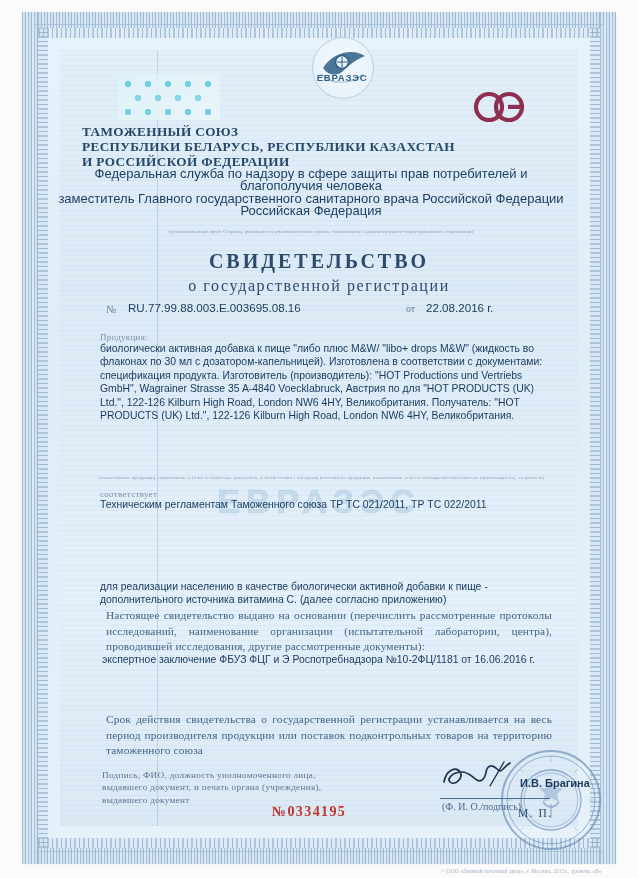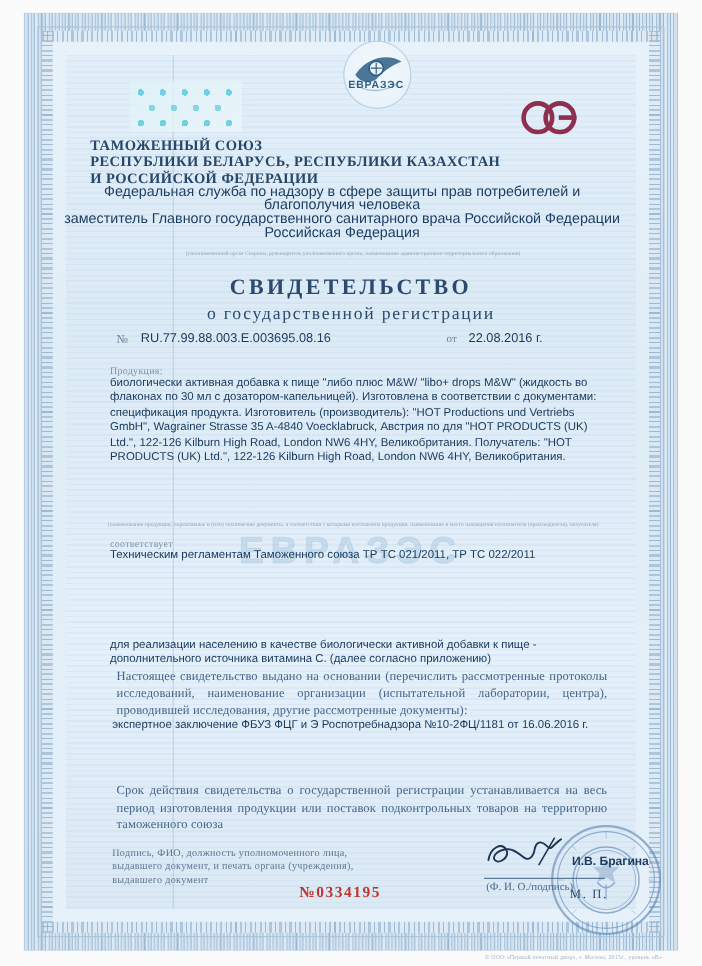--- a/index.html
+++ b/index.html
@@ -301,21 +301,21 @@
     <div class="caption" id="cap2">(наименование продукции, нормативные и (или) технические документы, в соответствии с которыми изготовлена продукция, наименование и место нахождения изготовителя (производителя), получателя)</div>
 
     <div class="lbl-serif" id="conf-label">соответствует</div>
     <div class="typed" id="conf-text">Техническим регламентам Таможенного союза ТР ТС 021/2011, ТР ТС 022/2011</div>
 
     <div class="typed" id="reg-typed">для реализации населению в качестве биологически активной добавки к пище - дополнительного источника витамина С. (далее согласно приложению)</div>
 
     <div class="serif-para" id="basis-para">Настоящее свидетельство выдано на основании (перечислить рассмотренные протоколы исследований, наименование организации (испытательной лаборатории, центра), проводившей исследования, другие рассмотренные документы):</div>
     <div class="typed" id="basis-typed">экспертное заключение ФБУЗ ФЦГ и Э Роспотребнадзора №10-2ФЦ/1181 от 16.06.2016 г.</div>
 
-    <div class="serif-para" id="term-para">Срок действия свидетельства о государственной регистрации устанавливается на весь период изготовления продукции или поставок подконтрольных товаров на территорию таможенного союза</div>
+    <div class="serif-para" id="term-para">Срок действия свидетельства о государственной регистрации устанавливается на весь период производителя продукции или поставок подконтрольных товаров на территорию таможенного союза</div>
 
     <div id="sign-caption">Подпись, ФИО, должность уполномоченного лица, выдавшего документ, и печать органа (учреждения), выдавшего документ</div>
     <div id="regnum">№0334195</div>
 
     <svg class="signature" viewBox="0 0 74 34">
       <path d="M4 22 C6 10, 16 6, 20 12 C24 19, 14 26, 10 22 C7 19, 12 12, 22 12 C32 12, 36 24, 42 20 C48 16, 44 8, 50 6 C56 4, 58 14, 62 10 C66 6, 68 4, 70 3" fill="none" stroke="#1c3352" stroke-width="1.7" stroke-linecap="round"></path>
       <path d="M50 26 L64 2" fill="none" stroke="#1c3352" stroke-width="1.4" stroke-linecap="round"></path>
     </svg>
 
     <svg class="stamp" viewBox="0 0 104 104">

